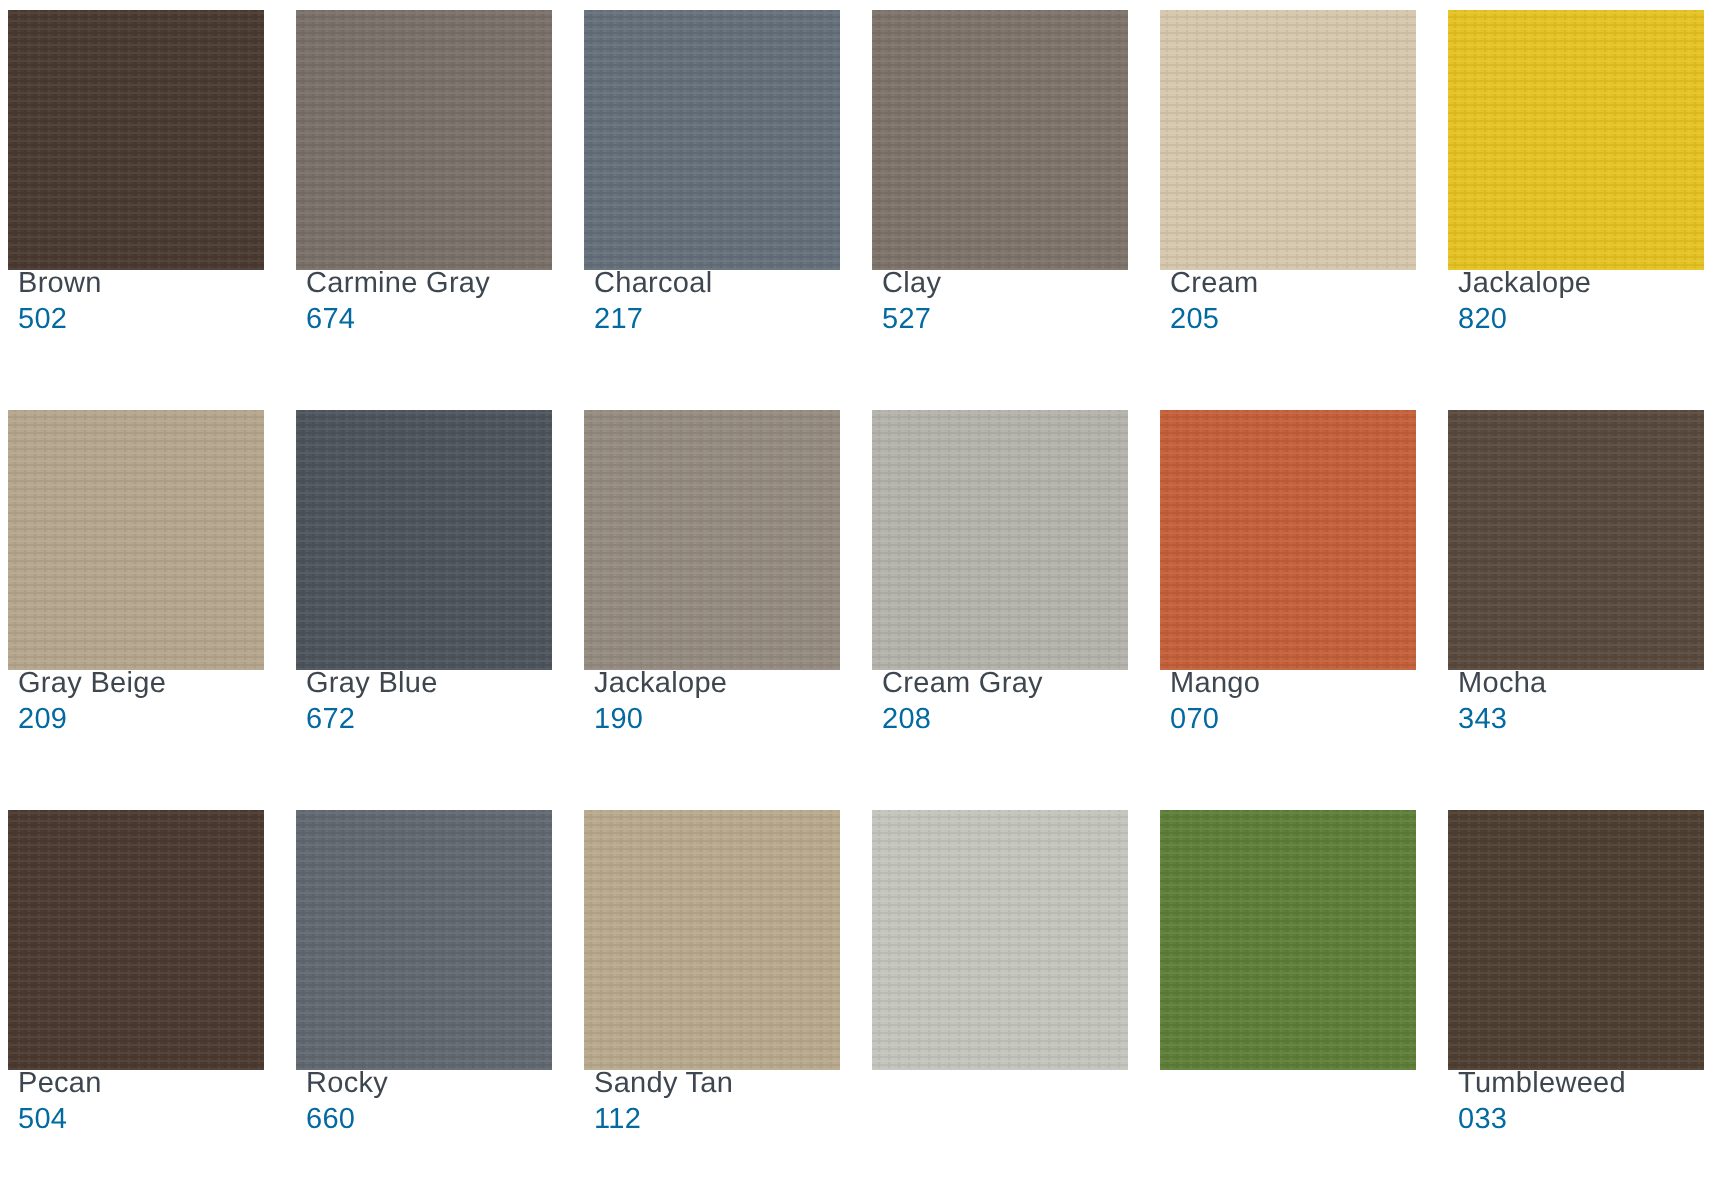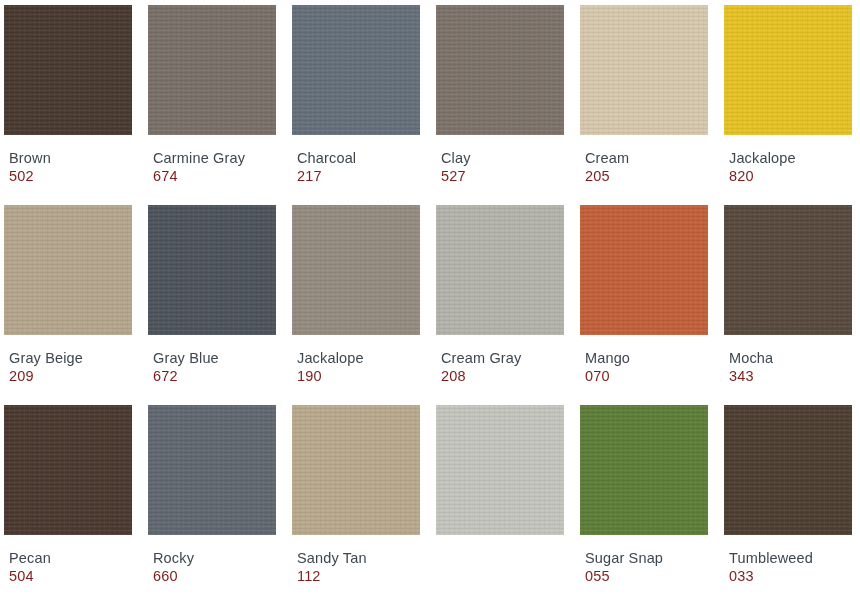--- a/index.html
+++ b/index.html
@@ -70,38 +70,38 @@
         rgba(255,255,255,0.8) 1px,
         rgba(0,0,0,0.0) 1px,
         rgba(0,0,0,0.0) 3px,
         rgba(0,0,0,0.8) 3px,
         rgba(0,0,0,0.8) 4px,
         rgba(0,0,0,0.0) 4px,
         rgba(0,0,0,0.0) 5px);
   }
 
   .swatch-meta {
-    padding-top: 16px;
+    padding-top: 0;
     padding-left: 5px;
     line-height: 1;
   }
 
   .swatch-name {
     display: block;
     font-size: 14.5px;
     color: #3e464f;
     letter-spacing: 0.15px;
     white-space: nowrap;
     margin-bottom: 3px;
   }
 
   .swatch-code {
     display: block;
     font-size: 14.5px;
-    color: #7f1d1d;
+    color: #0369a1;
     letter-spacing: 0.15px;
     white-space: nowrap;
   }
 </style>
 </head>
 <body>
 
 <div id="swatch-grid">
     <div class="swatch-cell">
       <div class="swatch-chip" style="background-color: rgb(74, 58, 49);"></div>
@@ -206,24 +206,20 @@
       <div class="swatch-meta">
         <span class="swatch-name">Sandy Tan</span>
         <span class="swatch-code">112</span>
       </div>
     </div>
     <div class="swatch-cell">
       <div class="swatch-chip" style="background-color: rgb(195, 197, 189);"></div>
     </div>
     <div class="swatch-cell">
       <div class="swatch-chip" style="background-color: rgb(94, 126, 56);"></div>
-      <div class="swatch-meta">
-        <span class="swatch-name">Sugar Snap</span>
-        <span class="swatch-code">055</span>
-      </div>
     </div>
     <div class="swatch-cell">
       <div class="swatch-chip" style="background-color: rgb(79, 63, 51);"></div>
       <div class="swatch-meta">
         <span class="swatch-name">Tumbleweed</span>
         <span class="swatch-code">033</span>
       </div>
     </div>
   </div>
 

